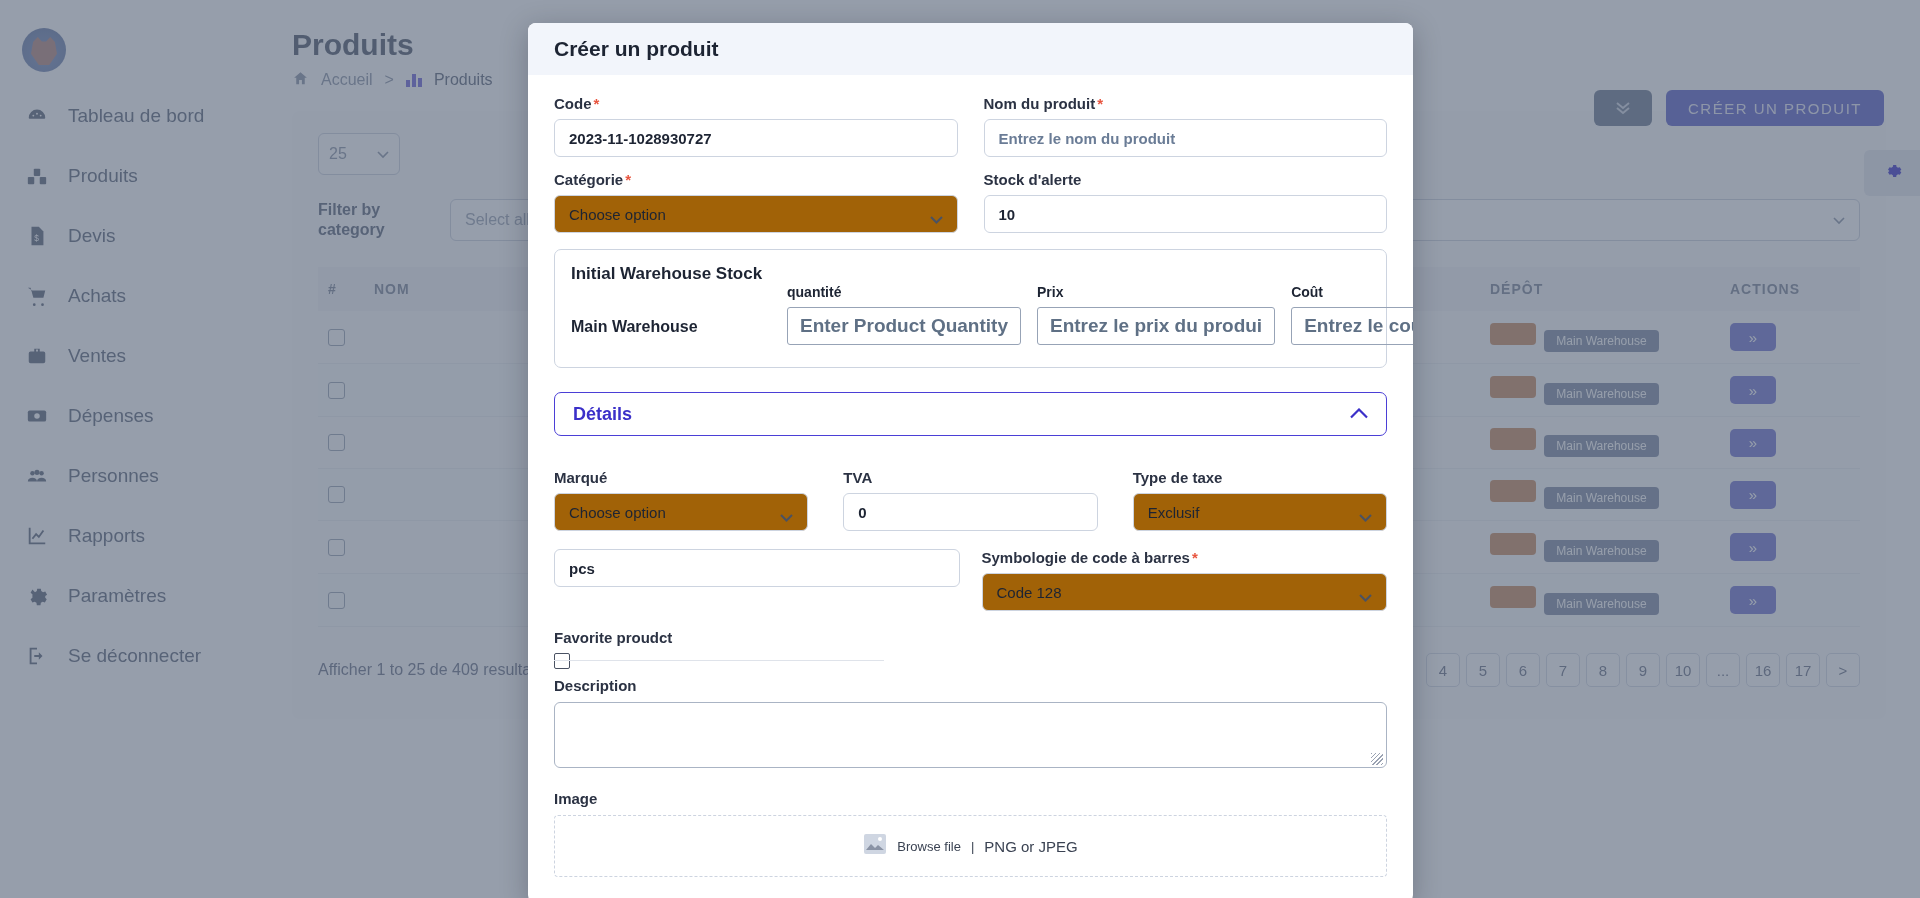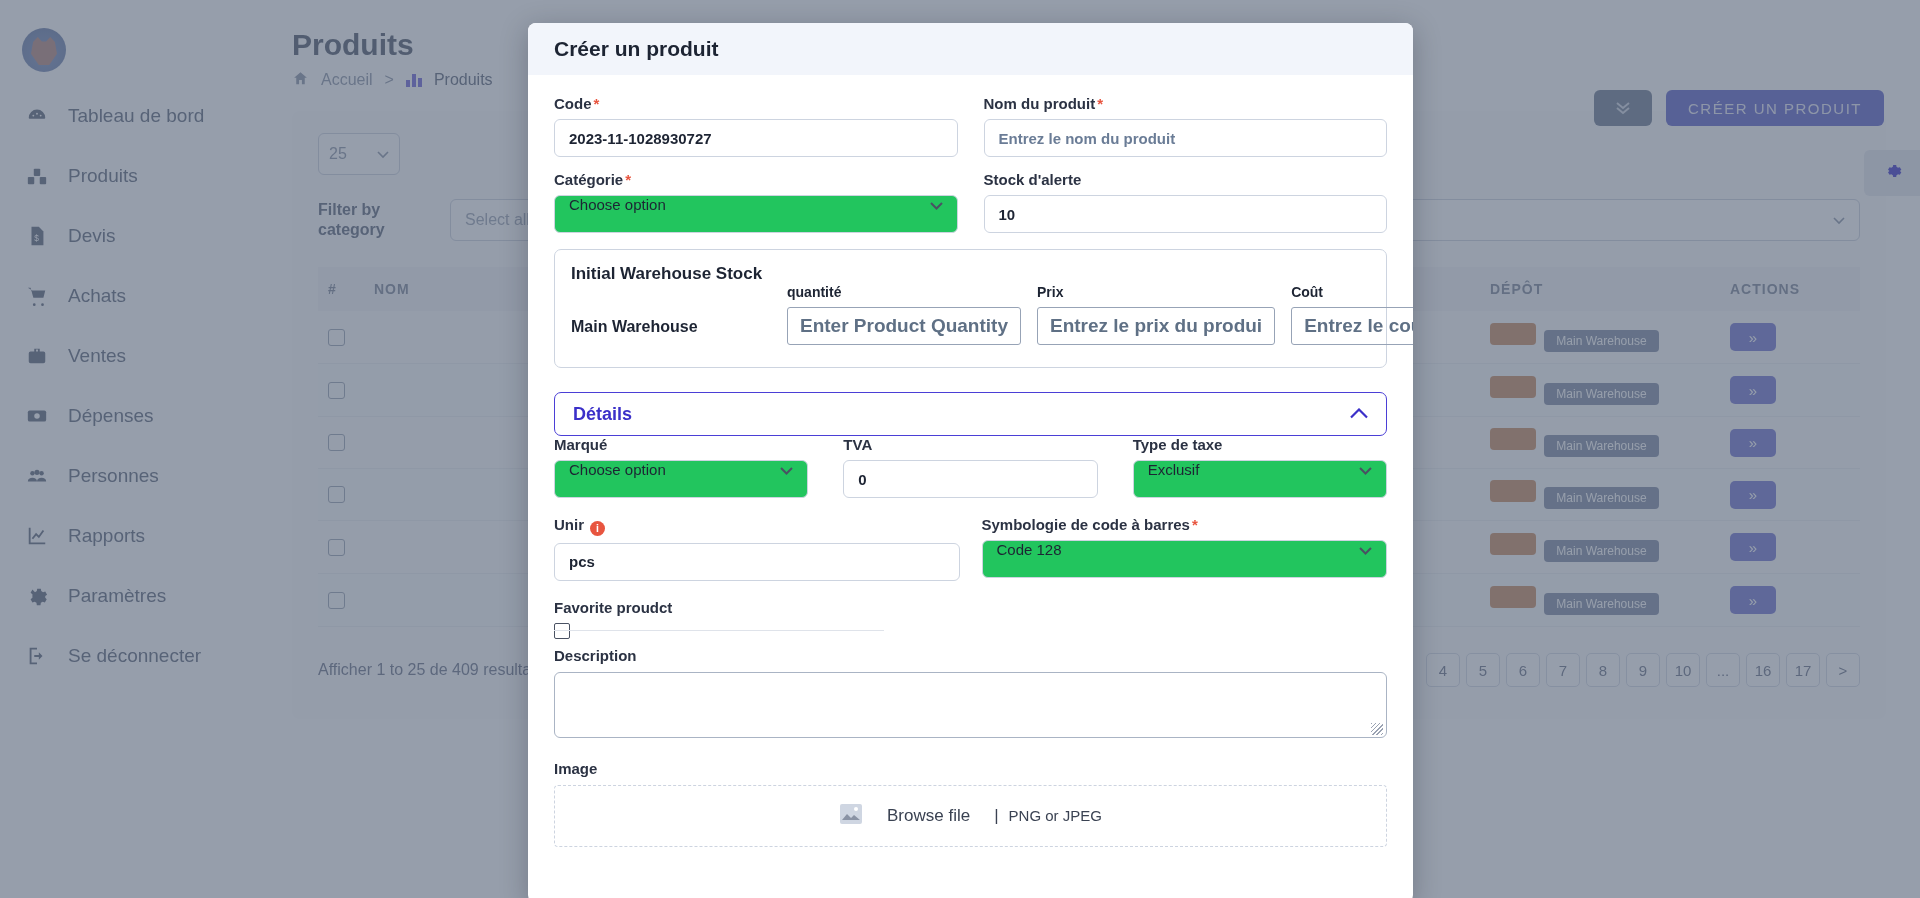--- a/index.html
+++ b/index.html
@@ -116,22 +116,22 @@
   label.lb .req { color:#e8553f; font-weight:700; margin-left:2px;}
   .inp {
     width:100%; height:38px; border:1px solid #cdd4e0; border-radius:6px;
     padding: 0 14px; font-size:15px; color:#1d2433; font-weight:700;
     font-family:"Liberation Sans",sans-serif; background:#fff;
     display:flex; align-items:center;
   }
   .inp.ph { color:#6a7c96; }
   .sel {
     width:100%; height:38px; border:1px solid #cdd4e0; border-radius:6px;
-    padding: 0 14px; font-size:15px; color:#1d2433; background:#22c55e;
-    display:flex; align-items:flex-start; justify-content:space-between;
+    padding: 16px 14px; font-size:15px; color:#1d2433; background:#a16207;
+    display:flex; align-items:center; justify-content:space-between;
   }
   .chev { width:13px; height:8px; }
   .chev svg { width:13px; height:8px; stroke:#4a5263; fill:none; stroke-width:2; }
 
   .wh-box { border:1px solid #cdd4e0; border-radius:7px; padding:14px 16px 22px 16px; margin-top:2px; }
   .wh-title { font-size:17px; font-weight:700; color:#1d2433; }
   .wh-desc { font-size:14.5px; color:#2b3243; margin-bottom:26px; }
   .wh-grid { display:grid; grid-template-columns: 200px 1fr 1fr 1fr; gap: 0 16px; align-items:end; }
   .wh-name { font-size:16px; font-weight:700; color:#1d2433; padding-bottom:9px; }
   .wh-col-lb { font-size:14px; font-weight:700; color:#1d2433; margin-bottom:7px; }
@@ -141,42 +141,42 @@
     display:flex; align-items:center; white-space:nowrap; overflow:hidden;
   }
 
   .details-bar {
     margin-top:24px; border:1.5px solid #4b3fd6; border-radius:7px; height:44px;
     display:flex; align-items:center; justify-content:space-between; padding: 0 18px;
   }
   .details-bar .tt { color:#3b30c9; font-size:18px; font-weight:700; }
   .details-bar .up svg { width:18px; height:11px; stroke:#3b30c9; fill:none; stroke-width:2.2; }
 
-  .grid3 { display:grid; grid-template-columns: 1fr 1fr 1fr; gap: 0 35px; margin-top:0; }
+  .grid3 { display:grid; grid-template-columns: 1fr 1fr 1fr; gap: 0 35px; margin-top:33px; }
   .grid2b { display:grid; grid-template-columns: 1fr 1fr; gap: 0 22px; margin-top:4px; }
   .info-ico {
     display:inline-flex; width:15px;height:15px;border-radius:50%;background:#e8553f;color:#fff;
     font-size:10.5px; align-items:center;justify-content:center;font-weight:700;vertical-align:-2px;margin-left:6px;
   }
   .fav-row { margin-top:4px; }
   .fav-box { width:16px;height:16px;border:1.5px solid #4a5263;border-radius:2px;background:#fff; }
   .fav-line { border-bottom:1px solid #dfe3ea; width:330px; margin-top:-9px; }
   .desc-lb { font-size:15px; font-weight:700; color:#2b3243; margin:16px 0 8px 0;}
   .ta {
     width:100%; height:66px; border:1px solid #aab4c4; border-radius:6px; position:relative; background:#fff;
   }
   .ta .grip { position:absolute; right:3px; bottom:2px; width:12px; height:12px;
     background: repeating-linear-gradient(135deg,#9aa2b2 0 1px, transparent 1px 3px); }
   .img-lb { font-size:15px; font-weight:700; color:#2b3243; margin:22px 0 8px 0; }
   .drop {
     border:1.5px dashed #cdd4e0; border-radius:4px; height:62px;
     display:flex; align-items:center; justify-content:center; gap:10px;
   }
   .drop .ico svg { width:24px; height:22px; }
-  .drop .t1 { font-size:17px; color:#3a4252;margin-left:14px; }
+  .drop .t1 { font-size:13px; color:#3a4252; }
   .drop .t2 { font-size:15px; color:#3a4252; }
 </style>
 </head>
 <body>
 
 <div id="app-bg">
 
   <div class="sidebar">
     <div class="logo-wrap">
         <div class="logo">
@@ -481,21 +481,20 @@
           <span>Exclusif</span>
           <span class="chev"><svg viewBox="0 0 13 8">
                 <path d="M1 1l5.5 5.5L12 1"></path>
               </svg></span>
         </div>
       </div>
     </div>
 
     <div class="grid2b">
       <div class="fld">
-        <label class="lb"><span>Unir</span><span class="info-ico">i</span></label>
         <div class="inp">pcs</div>
       </div>
       <div class="fld">
         <label class="lb"><span>Symbologie de code à barres</span><span class="req">*</span></label>
         <div class="sel">
           <span>Code 128</span>
           <span class="chev"><svg viewBox="0 0 13 8">
                 <path d="M1 1l5.5 5.5L12 1"></path>
               </svg></span>
         </div>

